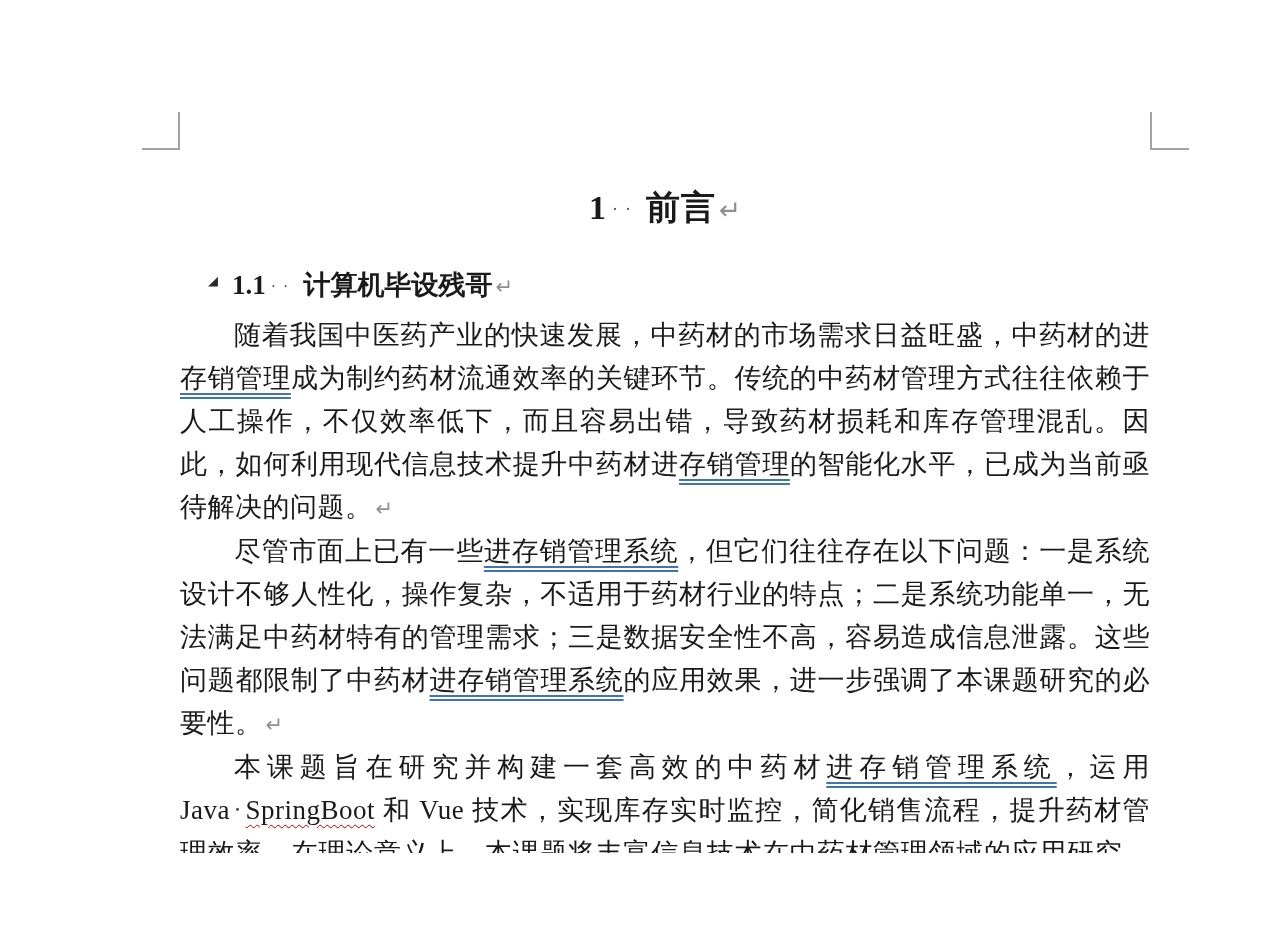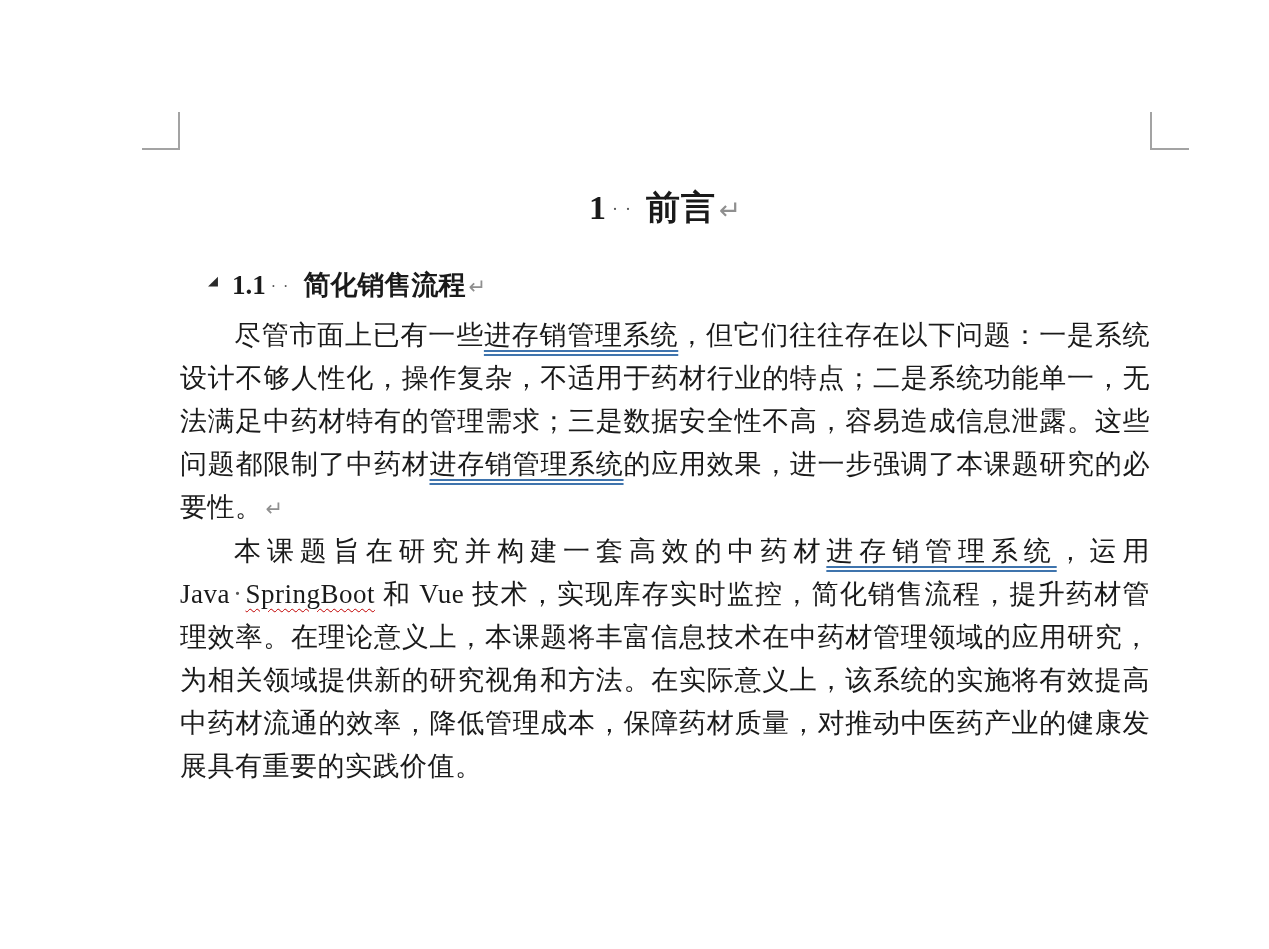--- a/index.html
+++ b/index.html
@@ -65,22 +65,23 @@
 
 <div class="page">
 
   <div class="crop crop-tl"></div>
   <div class="crop crop-tr"></div>
 
   <div class="content">
 
     <h1 class="doc-title"><span>1</span><span class="dots">··</span><span>前言</span><span class="pilcrow">↵</span></h1>
 
-    <div class="h2"><span class="collapse-triangle">◢</span><span>1.1</span><span class="dots">··</span><span>简化销售流程</span><span class="pilcrow">↵</span></div>
+    <div class="h2"><span class="collapse-triangle">◢</span><span>1.1</span><span class="dots">··</span><span>计算机毕设残哥</span><span class="pilcrow">↵</span></div>
 
+    <p class="body"><span>随着我国中医药产业的快速发展，中药材的市场需求日益旺盛，中药材的进</span><span class="u">存销管理</span><span>成为制约药材流通效率的关键环节。传统的中药材管理方式往往依赖于人工操作，不仅效率低下，而且容易出错，导致药材损耗和库存管理混乱。因此，如何利用现代信息技术提升中药材进</span><span class="u">存销管理</span><span>的智能化水平，已成为当前亟待解决的问题。</span><span class="pilcrow">↵</span></p>
 
     <p class="body"><span>尽管市面上已有一些</span><span class="u">进存销管理系统</span><span>，但它们往往存在以下问题：一是系统设计不够人性化，操作复杂，不适用于药材行业的特点；二是系统功能单一，无法满足中药材特有的管理需求；三是数据安全性不高，容易造成信息泄露。这些问题都限制了中药材</span><span class="u">进存销管理系统</span><span>的应用效果，进一步强调了本课题研究的必要性。</span><span class="pilcrow">↵</span></p>
 
     <p class="body"><span>本课题旨在研究并构建一套高效的中药材</span><span class="u">进存销管理系统</span><span>，运用 Java</span><span class="space-dot">·</span><span class="wavy">SpringBoot</span><span> 和 Vue 技术，实现库存实时监控，简化销售流程，提升药材管理效率。在理论意义上，本课题将丰富信息技术在中药材管理领域的应用研究，为相关领域提供新的研究视角和方法。在实际意义上，该系统的实施将有效提高中药材流通的效率，降低管理成本，保障药材质量，对推动中医药产业的健康发展具有重要的实践价值。</span></p>
 
   </div>
 
   <div class="wm1">掘金技术社区 @ 计算机毕设匠心工作室</div>
   <div class="wm2">CSDN @计算机毕设残哥</div>
 

